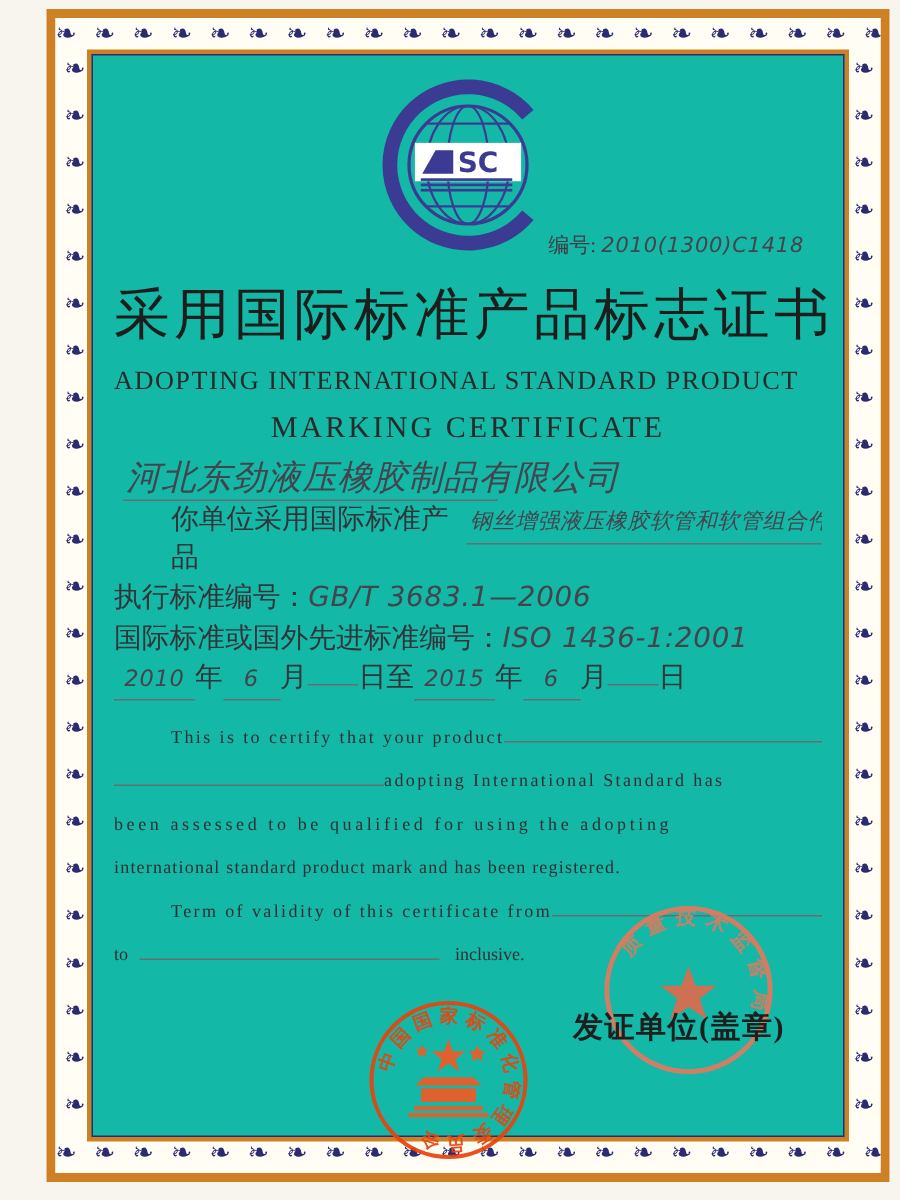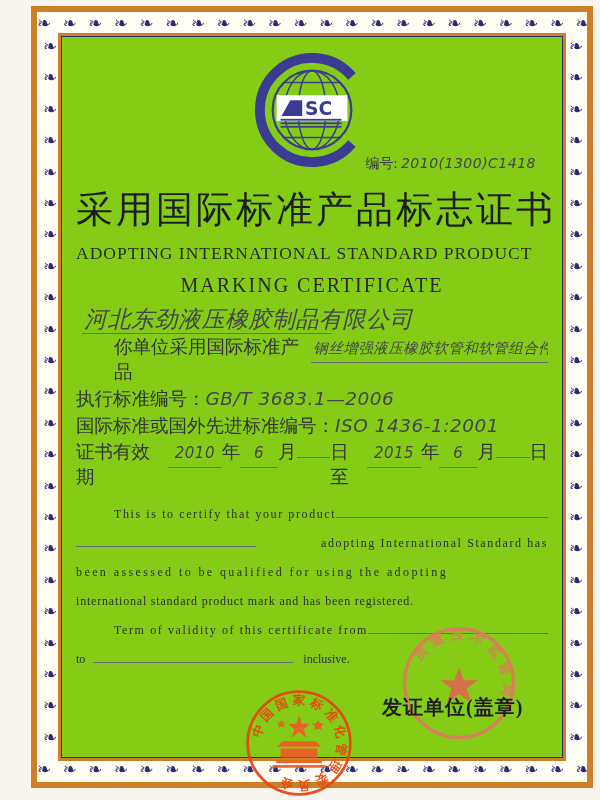--- a/index.html
+++ b/index.html
@@ -30,21 +30,21 @@
   .orn-bottom { bottom:0; }
   .orn-v { top:24px; bottom:24px; width:24px; font-size:17px; line-height:23px; letter-spacing:3px;
            writing-mode:vertical-rl; text-align:center; }
   .orn-left { left:0; }
   .orn-right { right:0; }
 
   .inner {
     position:absolute; top:24px; left:24px; right:24px; bottom:24px;
     border:1px solid #2b2b72;
     box-shadow:0 0 0 3px #cd8124;
-    background:#84cc16;
+    background:#14b8a6;
     padding:10px 14px 0 14px;
   }
 
   
   .logo-row { text-align:center; margin-top:4px; height:120px; }
   .number-line {
     position:absolute; top:118px; right:26px;
     font-size:14px; color:#3c3c46; white-space:nowrap;
   }
   .hw {
@@ -137,21 +137,20 @@
         </div>
         <div class="line">
           <span>执行标准编号：</span>
           <span class="hw">GB/T 3683.1—2006</span>
         </div>
         <div class="line">
           <span>国际标准或国外先进标准编号：</span>
           <span class="hw">ISO 1436-1:2001</span>
         </div>
         <div class="line">
-          <span>证书有效期</span>
           <span class="hw u cell w56">2010</span>
           <span>年</span>
           <span class="hw u cell w40">6</span>
           <span>月</span>
           <span class="u cell w34"></span>
           <span>日至</span>
           <span class="hw u cell w56">2015</span>
           <span>年</span>
           <span class="hw u cell w40">6</span>
           <span>月</span>
@@ -160,21 +159,21 @@
         </div>
       </div>
 
       <div class="english">
         <div class="eline">
           <span class="indent sp">This is to certify that your product</span>
           <span class="u fill"></span>
         </div>
         <div class="eline">
           <span class="u" style="width:180px"></span>
-          <span class="sp fill" style="text-align:right">adopting International Standard has</span>
+          <span class="sp fill" style="">adopting International Standard has</span>
         </div>
         <div class="sp" style="letter-spacing:2.4px">been assessed to be qualified for using the adopting</div>
         <div class="sp" style="letter-spacing:0.8px">international standard product mark and has been registered.</div>
         <div class="eline">
           <span class="indent sp">Term of validity of this certificate from</span>
           <span class="u fill"></span>
         </div>
         <div class="eline">
           <span>to</span>
           <span class="u" style="width:200px;margin:0 10px 0 8px"></span>

